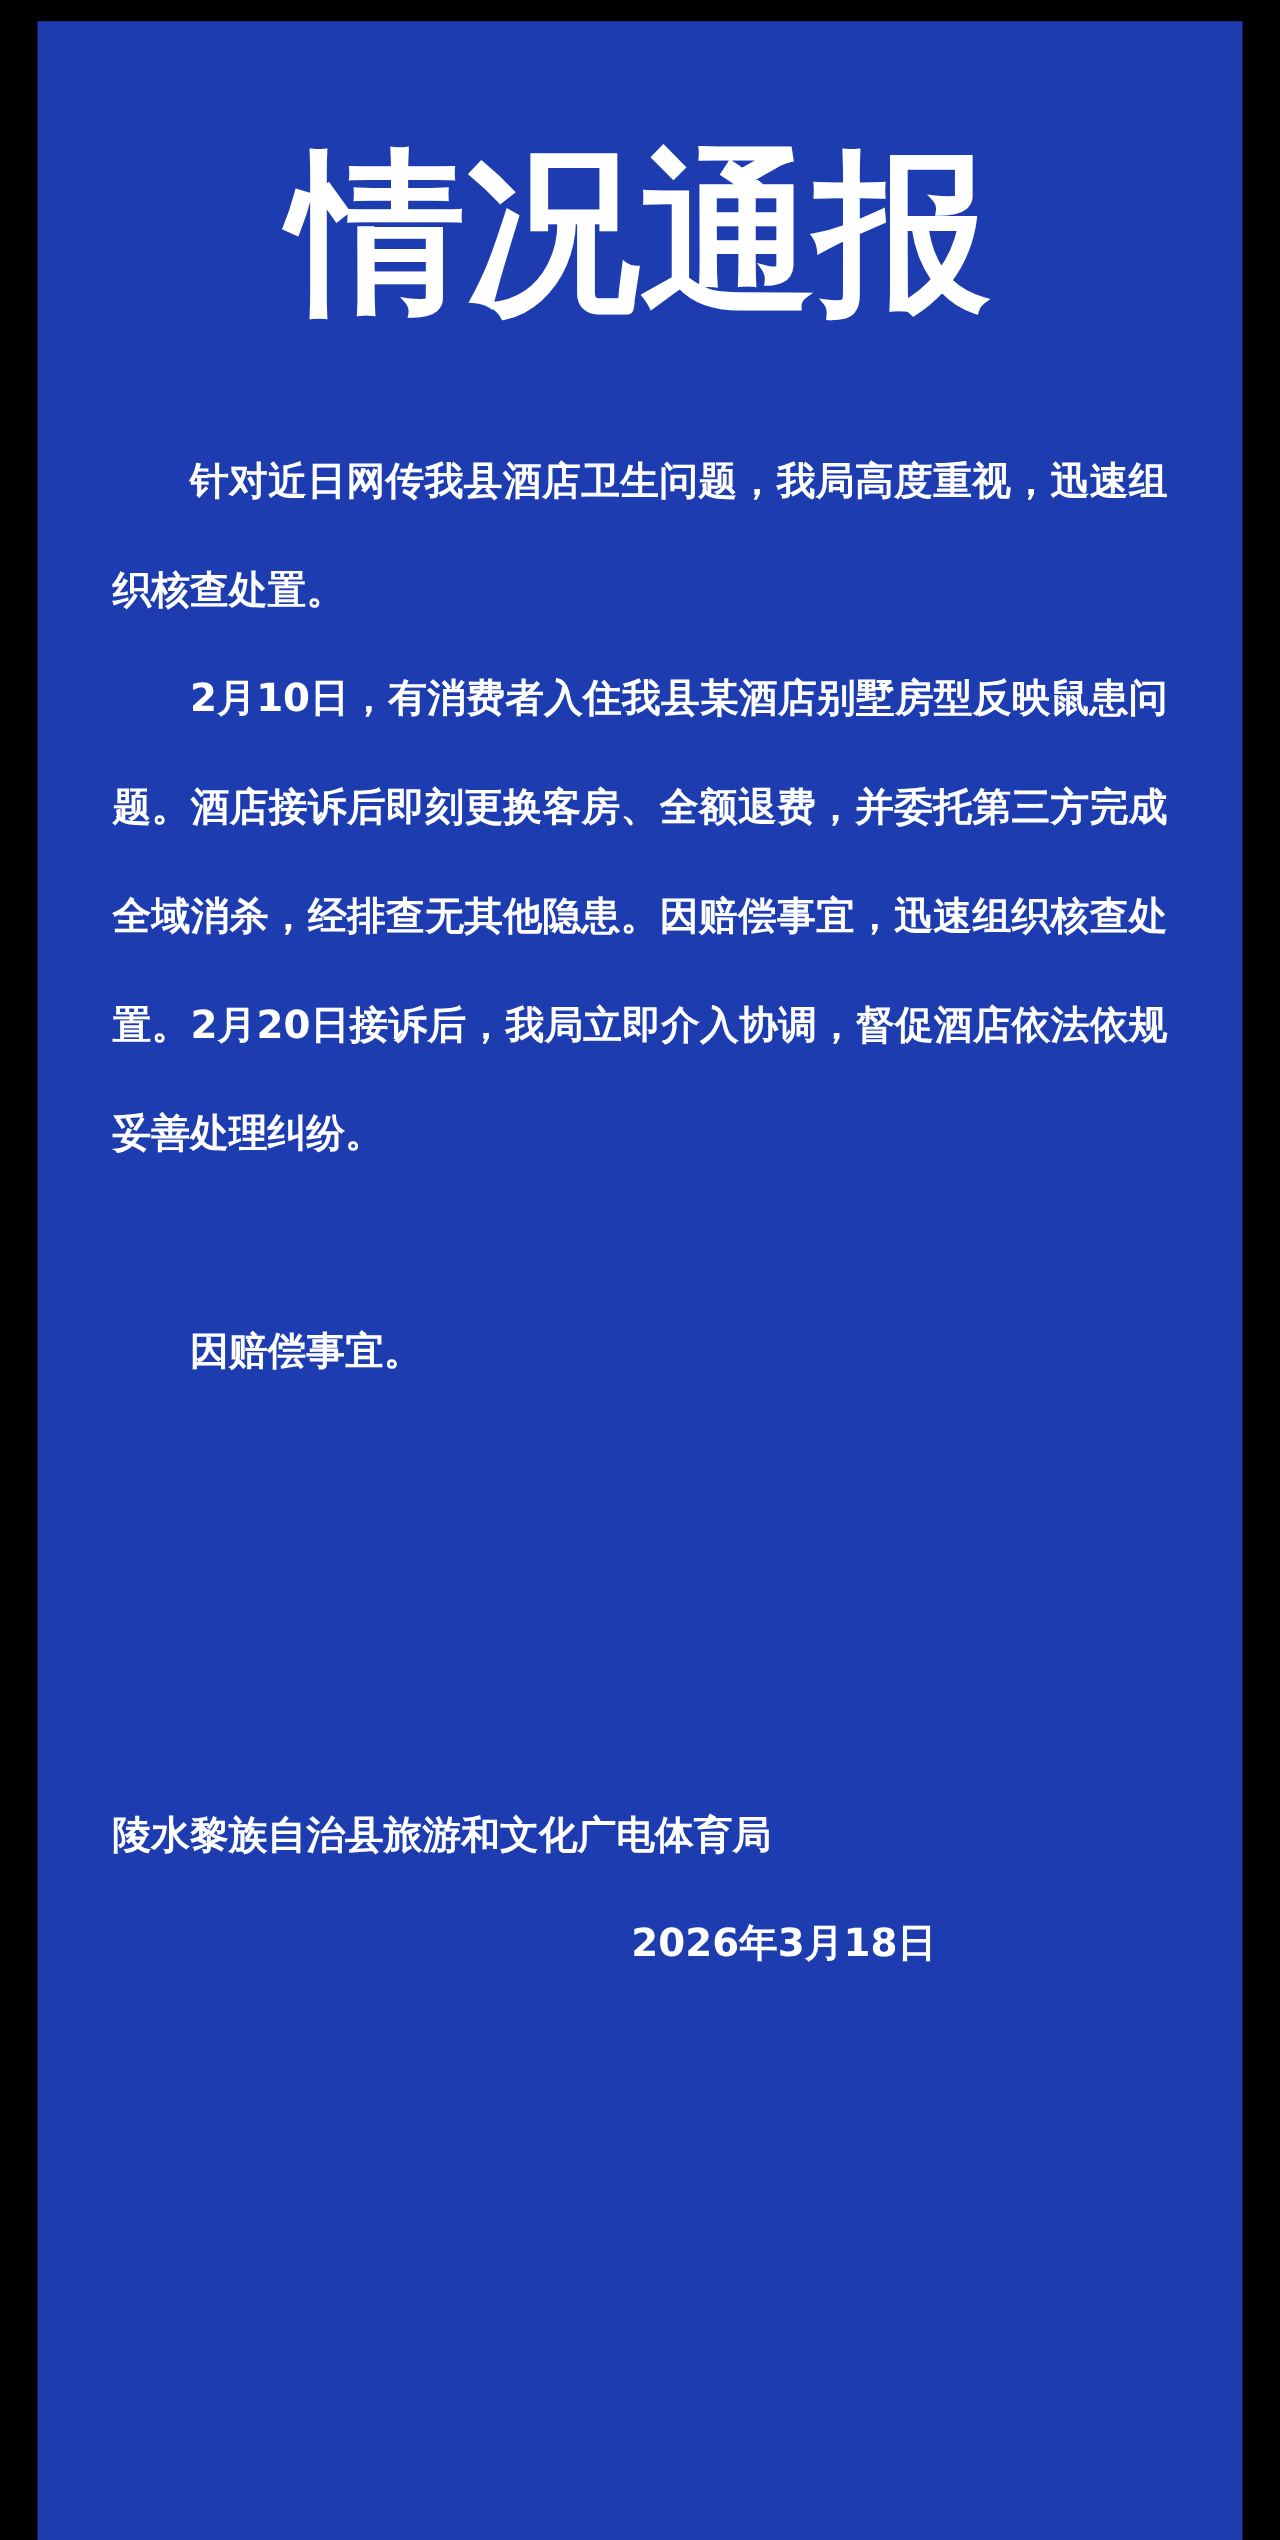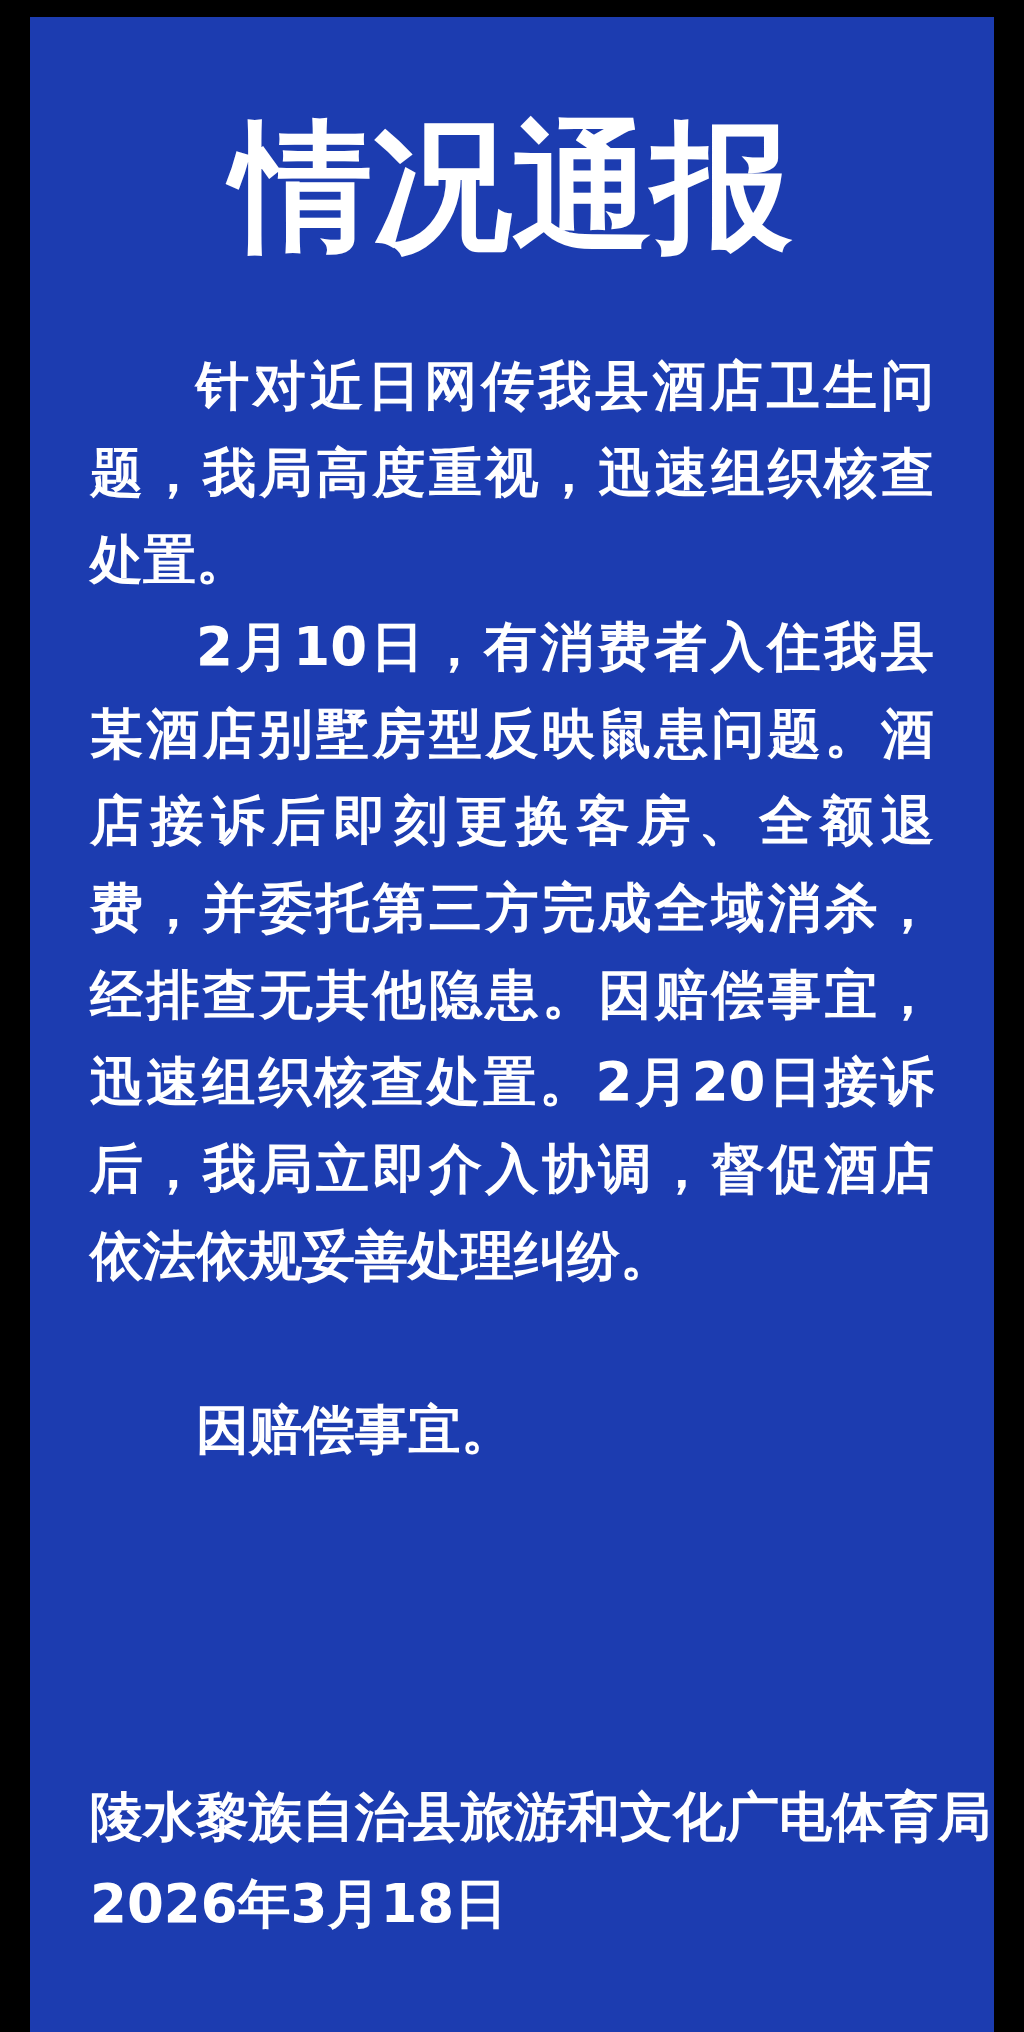--- a/index.html
+++ b/index.html
@@ -23,40 +23,41 @@
     padding-top: 100px;
     text-align: center;
     font-size: 140px;
     line-height: 1;
     font-weight: 700;
     letter-spacing: 0;
   }
   .content {
     margin-top: 85px;
     padding: 0 60px;
-    font-size: 53px;
+    font-size: 31px;
     line-height: 87px;
     font-weight: 600;
     text-align: justify;
   }
   .para {
     margin: 0;
     text-indent: 2em;
   }
   .closing {
     margin-top: 87px;
   }
   .sign-block {
     margin-top: 300px;
   }
   .signature {
     padding-right: 0px;
     white-space: nowrap;
   }
   .date {
+    text-align: right;
     padding-right: 185px;
     white-space: nowrap;
   }
 </style>
 </head>
 <body>
 
 <div class="page">
 
   <h1 class="title">情况通报</h1>

